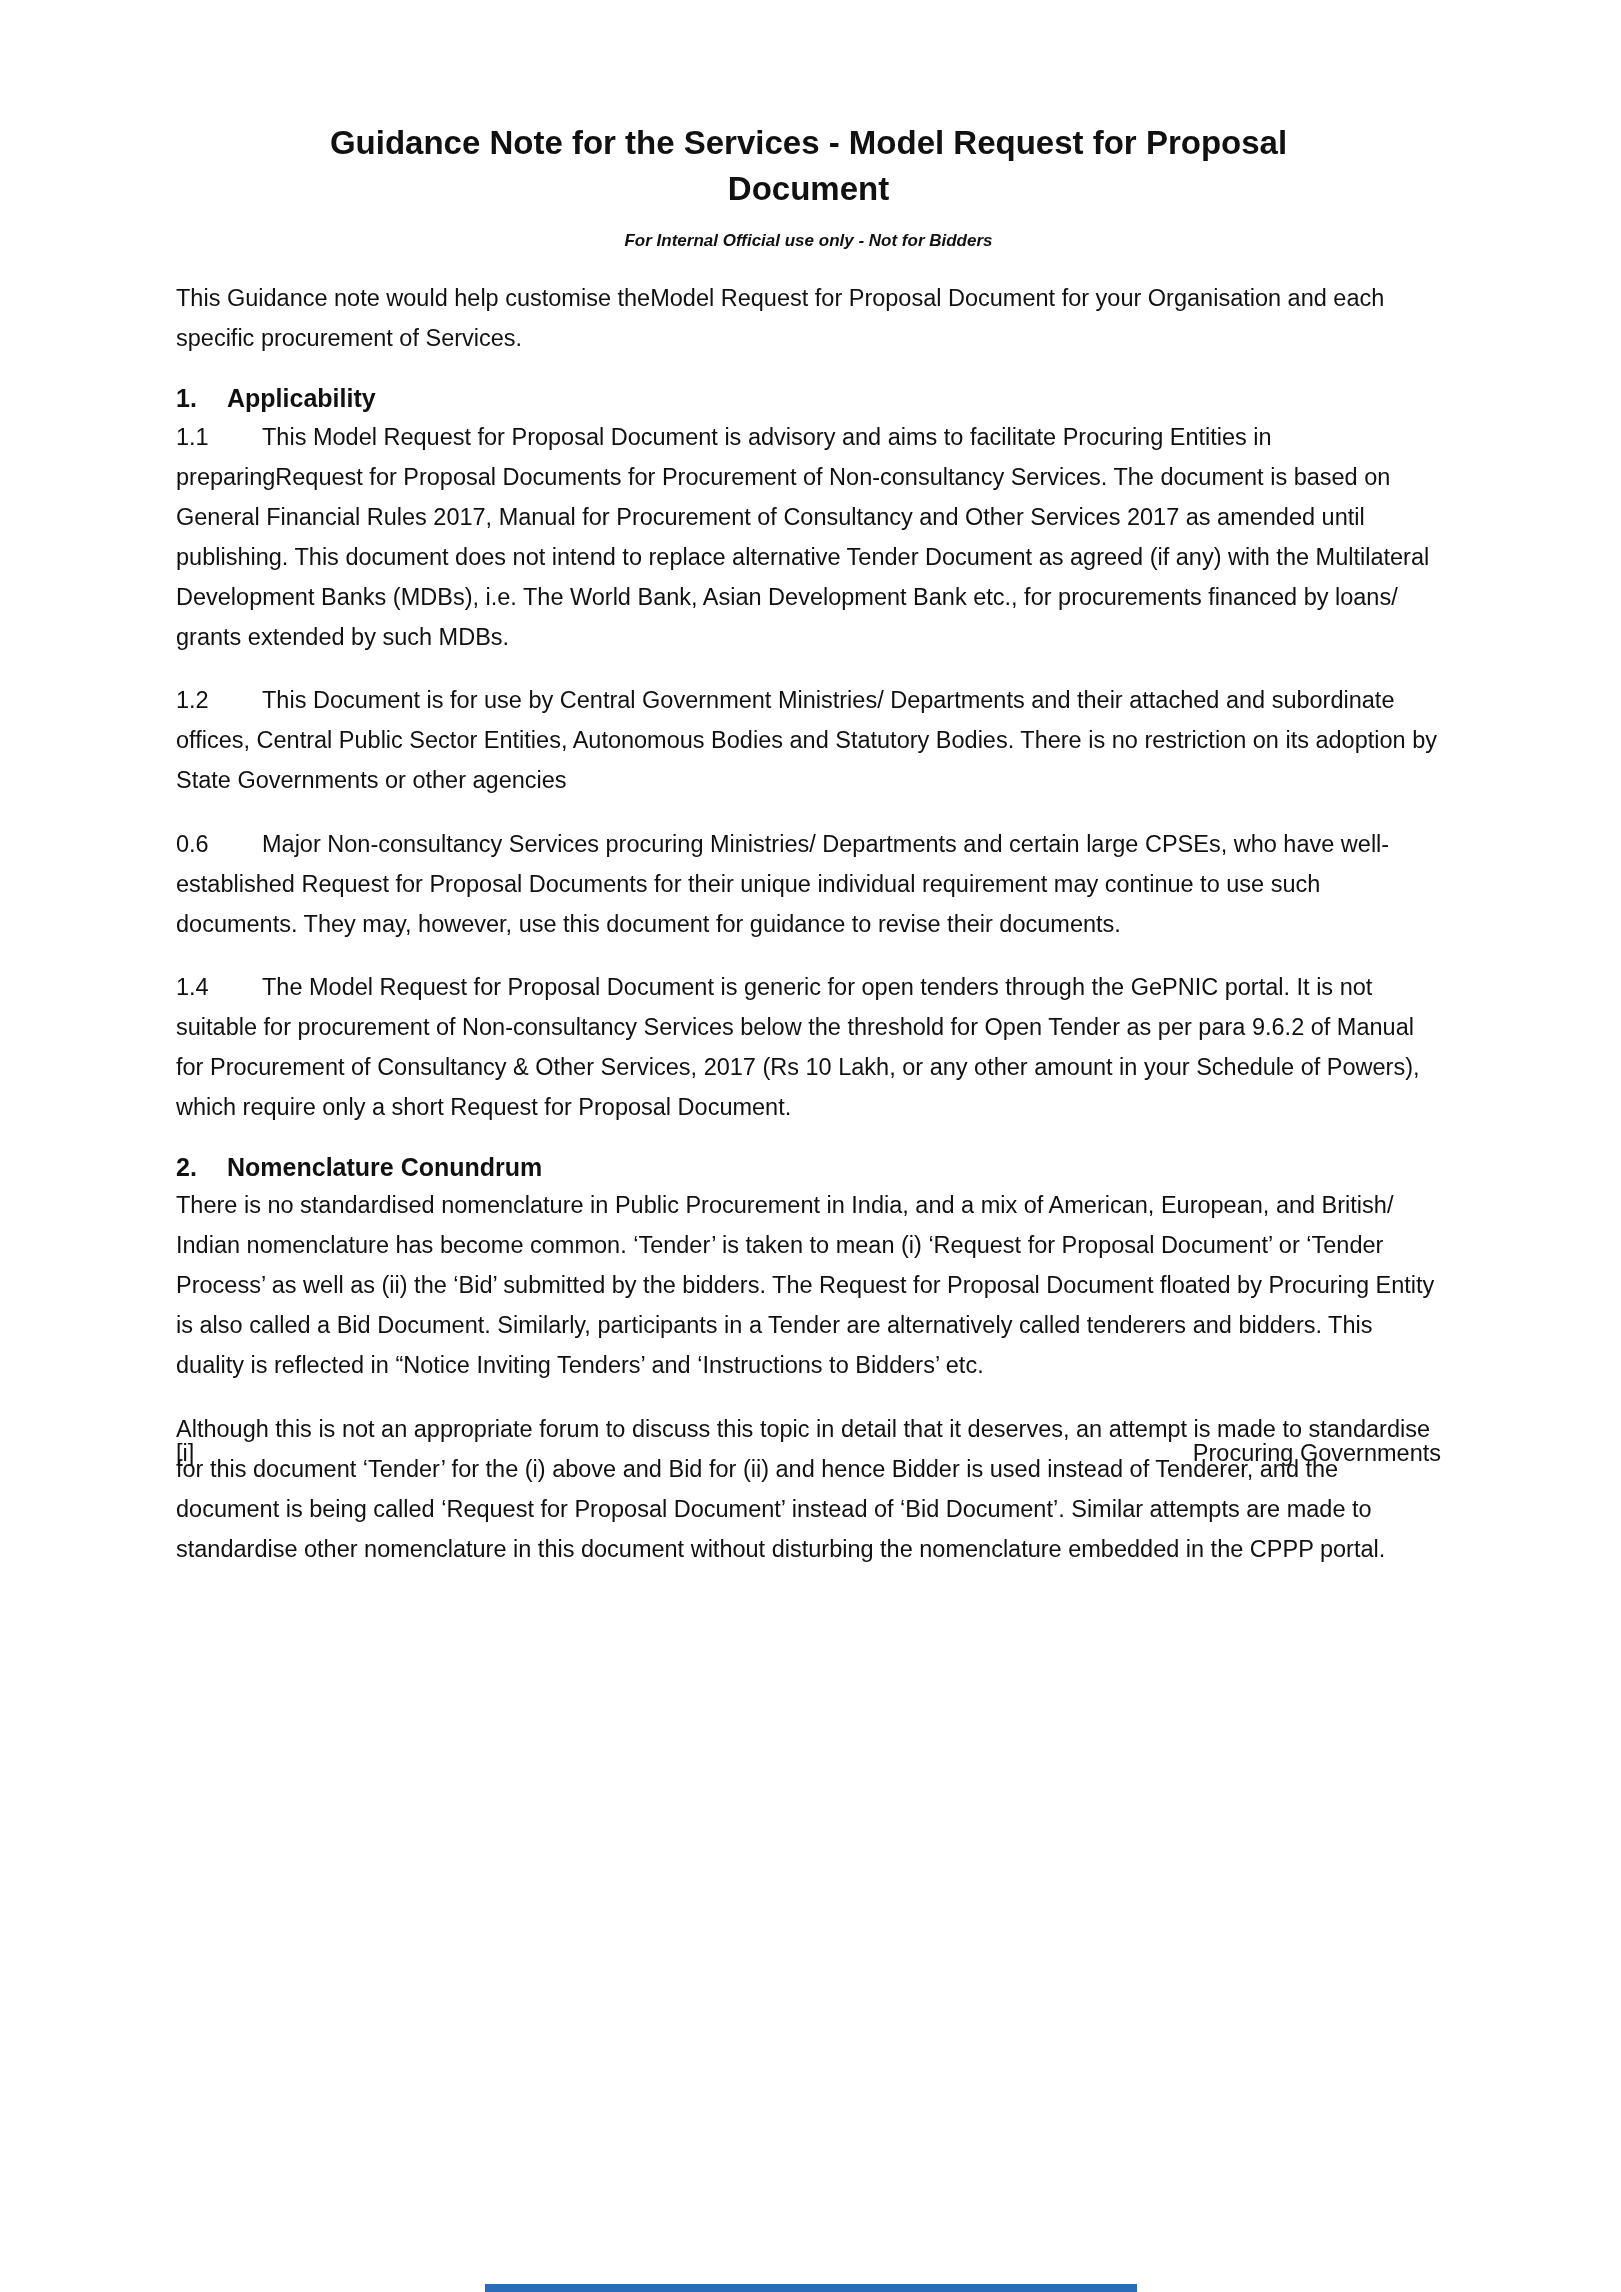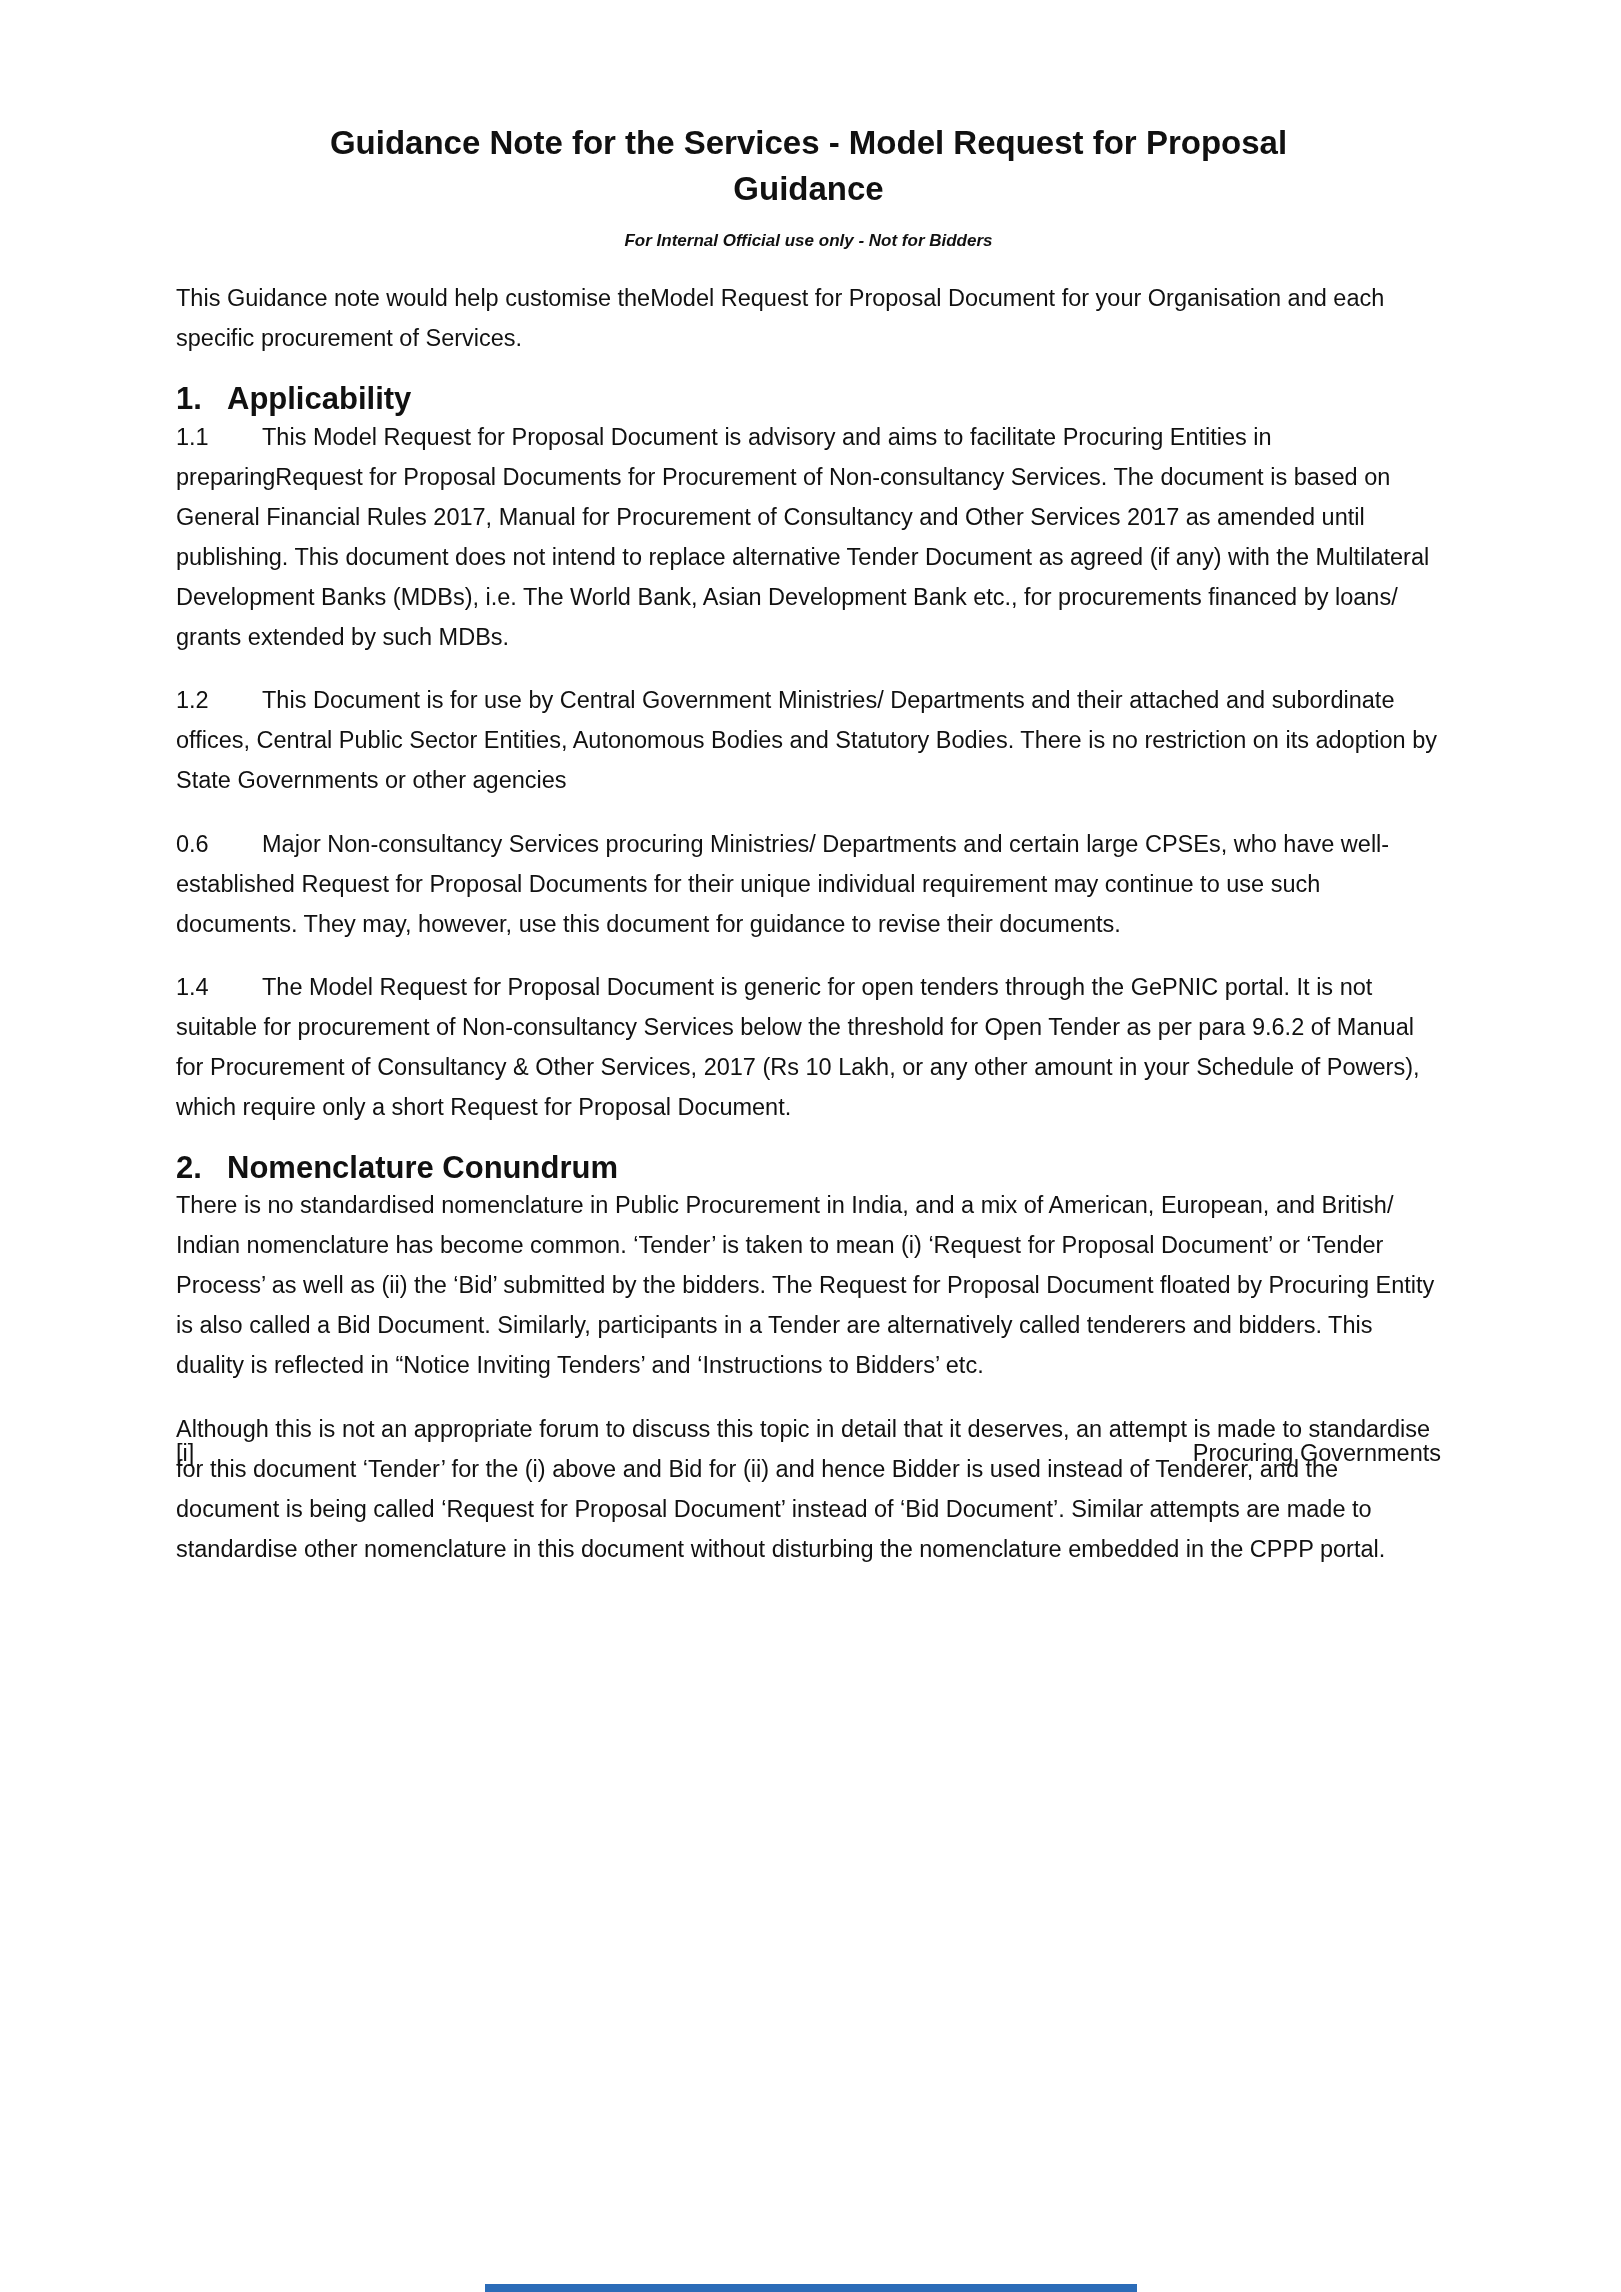--- a/index.html
+++ b/index.html
@@ -36,21 +36,21 @@
     margin-top: 23.5px;
     text-align: left;
   }
   .num {
     display: inline-block;
     width: 86px;
   }
   .sec-heading {
     margin-top: 25.5px;
     margin-bottom: 2px;
-    font-size: 31px;
+    font-size: 25px;
     line-height: 29px;
     font-weight: bold;
   }
   .hnum {
     display: inline-block;
     width: 51px;
   }
   .sec-heading + .para { margin-top: 3.9px; }
   .footer {
     position: absolute;
@@ -71,21 +71,21 @@
     height: 8.8px;
   }
 </style>
 </head>
 <body>
 
 <div class="page">
 
   <h1 class="title">
     <span>Guidance Note for the Services - Model Request for Proposal</span><br>
-    <span>Guidance</span>
+    <span>Document</span>
   </h1>
 
   <div class="subtitle">For Internal Official use only - Not for Bidders</div>
 
   <p class="para">This Guidance note would help customise theModel Request for Proposal Document for your Organisation and each specific procurement of Services.</p>
 
   <h2 class="sec-heading">
     <span class="hnum">1.</span><span>Applicability</span>
   </h2>
 

